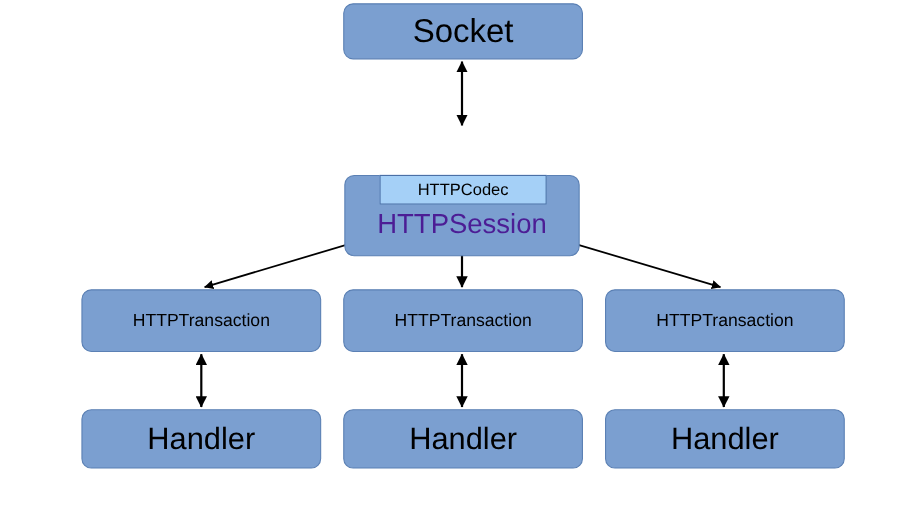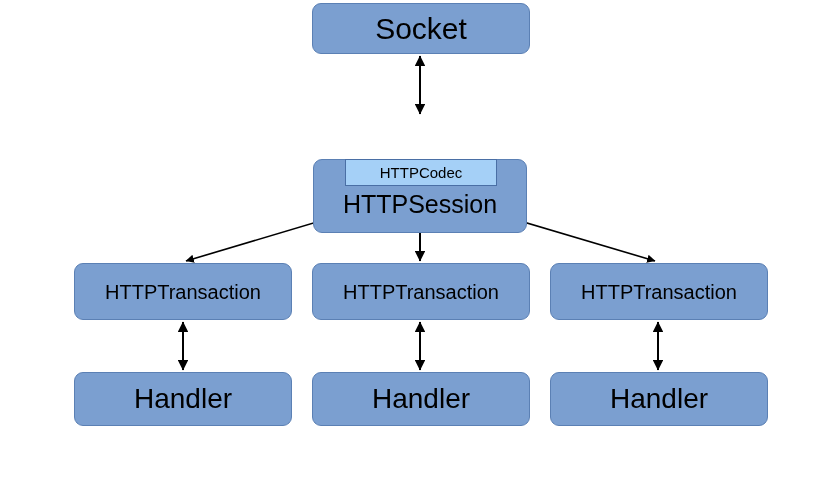--- a/index.html
+++ b/index.html
@@ -61,21 +61,21 @@
     display: block;
     margin-top: 43px;
   }
   #node-httpsession .session-label {
     position: absolute;
     left: 0;
     right: 0;
     top: 32px;
     text-align: center;
     font-size: 25px;
-    color: #000000;
+    color: #4c1d95;
   }
   
   #node-httpcodec {
     position: absolute;
     left: 31px;
     top: -1px;
     width: 152px;
     height: 27px;
     box-sizing: border-box;
     background: #a5d0f7;
@@ -84,21 +84,21 @@
     display: flex;
     align-items: center;
     justify-content: center;
     font-size: 15px;
     color: #000000;
   }
   
   .row-transaction {
     top: 263px;
     height: 57px;
-    font-size: 20px;
+    font-size: 16px;
   }
   
   .row-handler {
     top: 372px;
     height: 54px;
     font-size: 28px;
   }
   .col-left   { left: 74px;  width: 218px; }
   .col-center { left: 312px; width: 218px; }
   .col-right  { left: 550px; width: 218px; }

